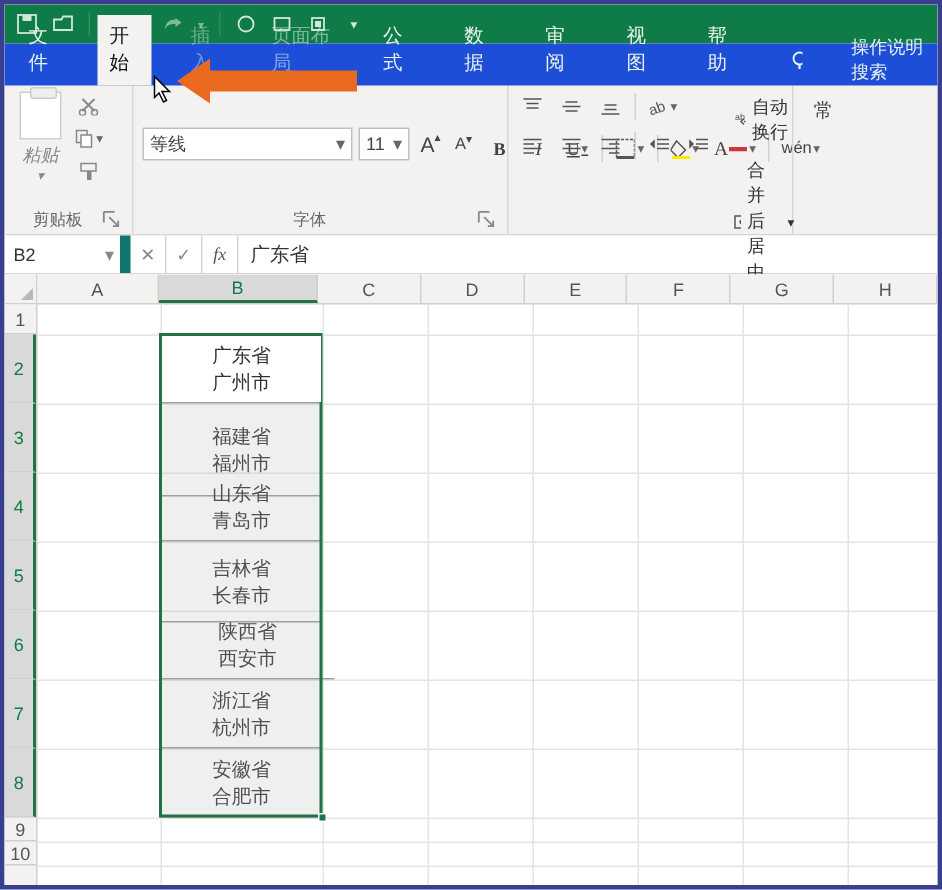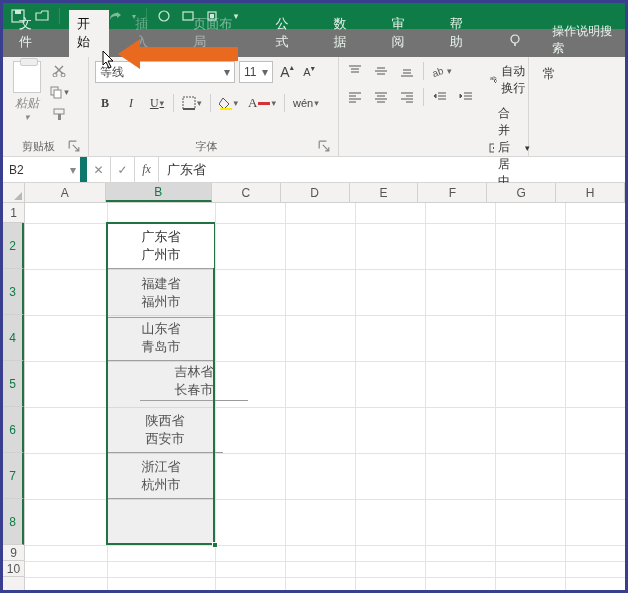--- a/index.html
+++ b/index.html
@@ -5,21 +5,21 @@
   * { box-sizing: border-box; margin: 0; padding: 0; }
   body { font-family: "Microsoft YaHei", Arial, sans-serif; font-size: 12px; background: #fff; }
   .app { width: 628px; height: 593px; border: 3px solid #3a3e8f; background: #fff; position: relative; overflow: hidden; }
 
   
   .titlebar { background: #0f7b46; height: 26px; display: flex; align-items: center; padding: 0 6px; gap: 6px; }
   .qat-btn { width: 18px; height: 18px; display: flex; align-items: center; justify-content: center; color: #cfe8da; cursor: default; }
   .qat-sep { width: 1px; height: 16px; background: #2c8f5e; margin: 0 2px; }
 
   
-  .tabbar { background: #737373; height: 28px; display: flex; align-items: flex-end; padding: 0 8px; gap: 18px; position: relative; }
+  .tabbar { background: #1d4ed8; height: 28px; display: flex; align-items: flex-end; padding: 0 8px; gap: 18px; position: relative; }
   .tab { color: #e8f3ec; font-size: 13px; padding: 5px 8px 6px; cursor: pointer; position: relative; }
   .tab.active { background: #f3f2f1; color: #111; }
   .lightbulb { margin-left: 8px; display: flex; align-items: center; color: #e8f3ec; font-size: 12px; gap: 28px; }
   .lightbulb svg { margin-right: 4px; }
 
   
   .callout { position: absolute; left: 115px; top: 36px; width: 120px; height: 30px; pointer-events: none; z-index: 50; }
   .callout .shaft { position: absolute; left: 20px; top: 8px; width: 100px; height: 14px; background: #e96a1f; }
   .callout .head { position: absolute; left: 0; top: 0; width: 0; height: 0; border-top: 15px solid transparent; border-bottom: 15px solid transparent; border-right: 22px solid #e96a1f; }
   .cursor { position: absolute; left: 99px; top: 47px; z-index: 60; pointer-events: none; }
@@ -144,20 +144,21 @@
   </div>
 
   <div class="tabbar">
     <div class="tab">文件</div>
     <div class="tab active">开始</div>
     <div class="tab" style="opacity:.4">插入</div>
     <div class="tab" style="opacity:.5">页面布局</div>
     <div class="tab">公式</div>
     <div class="tab">数据</div>
     <div class="tab">审阅</div>
+    <div class="tab">视图</div>
     <div class="tab">帮助</div>
     <div class="lightbulb">
       <svg width="14" height="14">
           <circle cx="7" cy="6" r="4" fill="none" stroke="#e8f3ec" stroke-width="1.2"></circle>
           <line x1="7" y1="10" x2="7" y2="13" stroke="#e8f3ec" stroke-width="1.5"></line>
         </svg>
       <span>操作说明搜索</span>
     </div>
   </div>
 
@@ -203,21 +204,21 @@
       </div>
       <div style="display:flex;align-items:flex-end;">
         <div class="group-label" style="flex:1">剪贴板</div>
         <svg class="dialog-launcher" viewBox="0 0 10 10">
             <path d="M1 1h6M1 1v6M4 4l5 5M9 6v3h-3" fill="none" stroke="#888"></path>
           </svg>
       </div>
     </div>
 
     <div class="group g-font">
-      <div class="group-body" style="flex-direction:column">
+      <div class="group-body" style="flex-direction:row">
         <div class="font-row1">
           <div class="combo font-name">
               <span>等线</span>
               <span class="caret">▾</span>
             </div>
           <div class="combo font-size">
               <span>11</span>
               <span class="caret">▾</span>
             </div>
           <div class="grow-shrink">
@@ -445,30 +446,32 @@
         <div class="gridline-h" style="top: 112px;"></div>
         <div class="gridline-h" style="top: 158px;"></div>
         <div class="gridline-h" style="top: 204px;"></div>
         <div class="gridline-h" style="top: 250px;"></div>
         <div class="gridline-h" style="top: 296px;"></div>
         <div class="gridline-h" style="top: 342px;"></div>
         <div class="gridline-h" style="top: 358px;"></div>
         <div class="gridline-h" style="top: 374px;"></div>
         <div class="cell-content" style="left: 82px; top: 20px; width: 108px; height: 46px;">广东省
 广州市</div>
-        <div class="cell-content" style="left: 82px; top: 66px; width: 108px; height: 49px;">福建省
+        <div class="cell-content" style="left: 82px; top: 66px; width: 108px; height: 62px;">福建省
 福州市</div>
         <div class="cell-content" style="left: 82px; top: 112px; width: 108px; height: 46px;">山东省
 青岛市</div>
-        <div class="cell-content" style="left: 82px; top: 158px; width: 108px; height: 40px; margin-left: 33px;">吉林省
+        <div class="cell-content" style="left: 82px; top: 158px; width: 108px; height: 54px;">吉林省
 长春市</div>
         <div class="cell-content" style="left: 82px; top: 204px; width: 116px; height: 46px;">陕西省
 西安市</div>
         <div class="cell-content" style="left: 82px; top: 250px; width: 108px; height: 46px;">浙江省
 杭州市</div>
+        <div class="cell-content" style="left: 82px; top: 296px; width: 108px; height: 46px;">安徽省
+合肥市</div>
         <div class="sel-range" style="left: 81px; top: 19px; width: 109px; height: 323px;"></div>
         <div class="active-cell" style="left: 83px; top: 21px; width: 106px; height: 44px;"></div>
         <div class="cell-content" style="border-bottom: none; left: 82px; top: 20px; width: 108px; height: 46px;">广东省
 广州市</div>
         <div class="fill-handle" style="left: 187px; top: 339px;"></div>
       </div>
   </div>
 
 </div>
 

